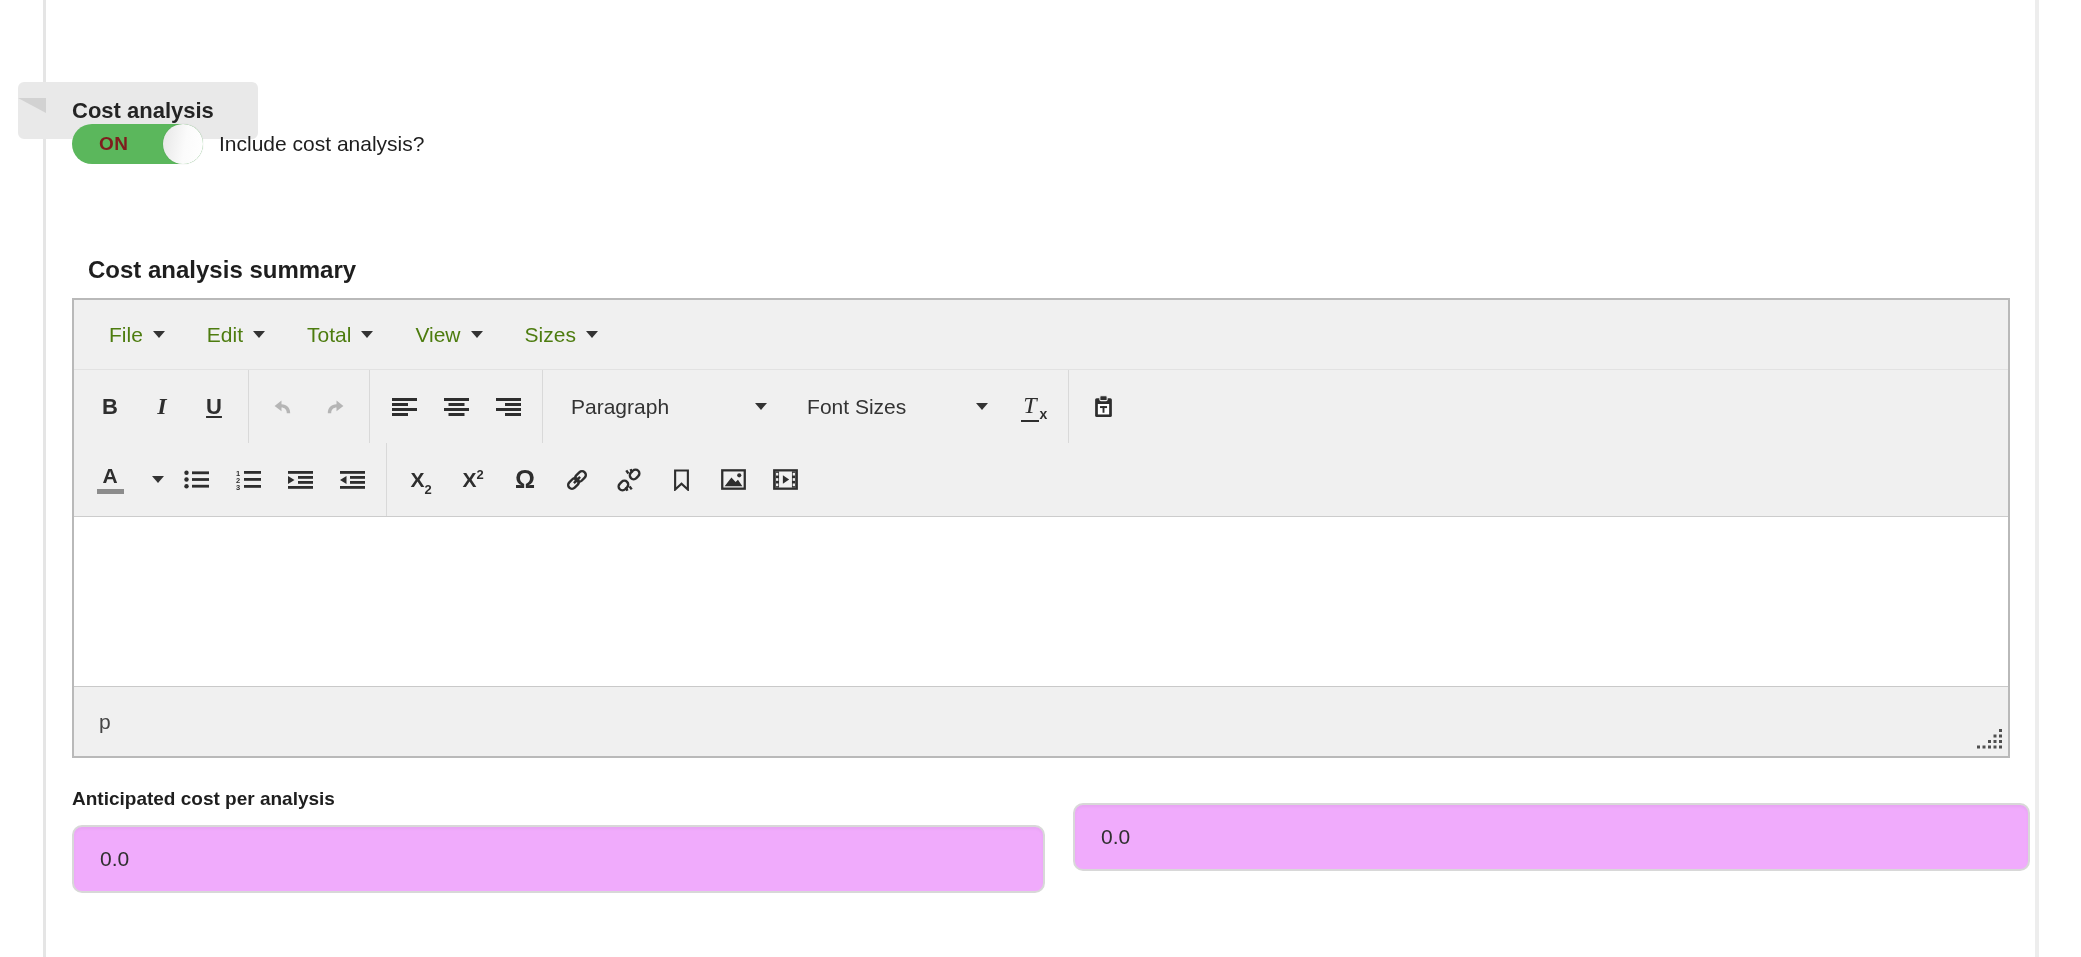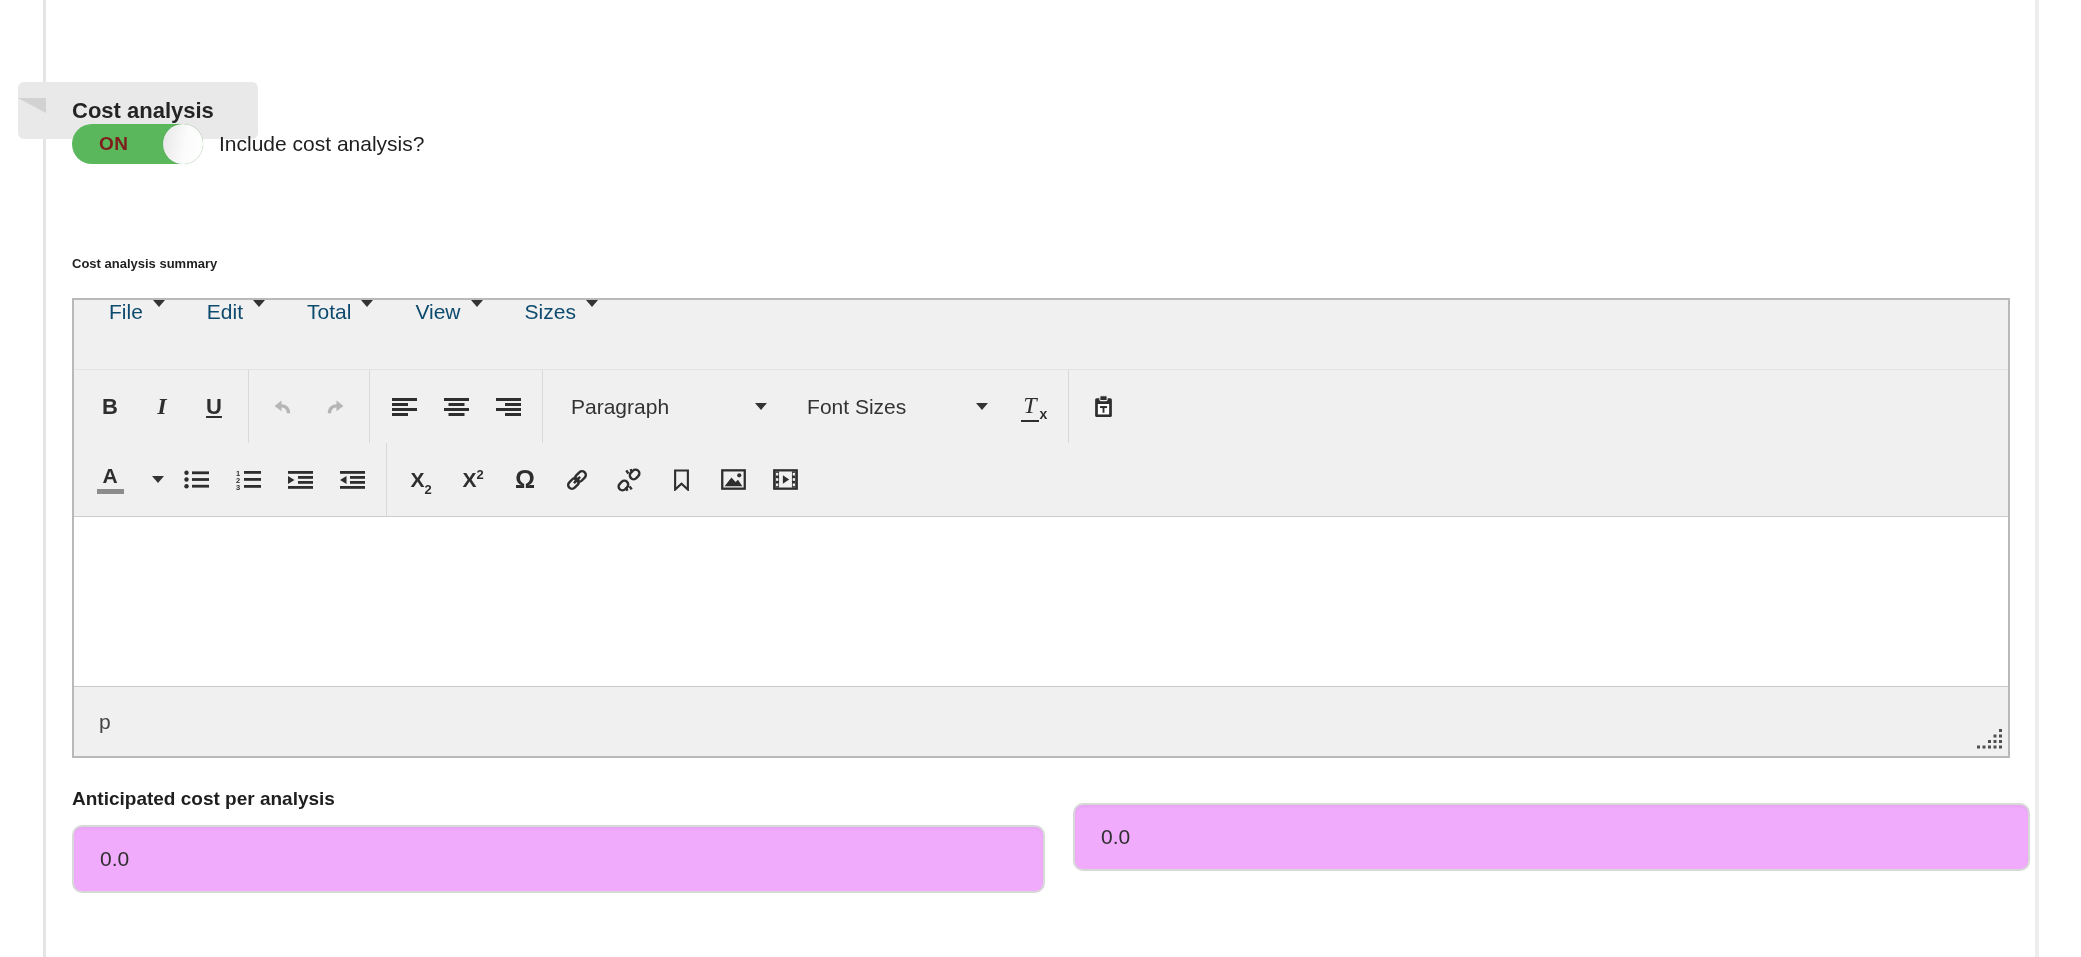--- a/index.html
+++ b/index.html
@@ -23,29 +23,29 @@
   .toggle { position:relative; width:131px; height:40px; border-radius:20px;
     background:#5bb75c; cursor:pointer; flex:none; }
   .toggle-state { position:absolute; left:27px; top:0; line-height:40px;
     color:#7f1d1d; font-size:19px; font-weight:700; letter-spacing:.4px; }
   .toggle-knob { position:absolute; right:0; top:0; width:40px; height:40px; border-radius:50%;
     background:linear-gradient(100deg,#e6e6e6 0%,#fbfbfb 55%,#ffffff 100%);
     box-shadow:0 0 1px rgba(0,0,0,.25); }
   .toggle-question { margin-left:16px; font-size:21px; color:#1e1e1e; }
 
   
-  .summary-label { position:absolute; left:72px; top:256px; font-size:13px; font-weight:700; color:#1e1e1e; }
+  .summary-label { position:absolute; left:88px; top:256px; font-size:24px; font-weight:700; color:#1e1e1e; }
 
   
   .editor { position:absolute; left:72px; top:298px; width:1938px; height:460px;
     border:2px solid #b9b9b9; background:#fff; display:flex; flex-direction:column; }
   .menubar { height:70px; background:#f0f0f0; border-bottom:1px solid #e2e2e2;
     display:flex; align-items:center; padding-left:14px; flex:none; }
-  .menu-item { display:flex; align-items:flex-start; height:100%; padding:0 21px;
-    font-size:21px; color:#0c4a6e; cursor:pointer; }
+  .menu-item { display:flex; align-items:center; height:100%; padding:0 21px;
+    font-size:21px; color:#4d7c0f; cursor:pointer; }
   .caret { width:0; height:0; border-left:6px solid transparent; border-right:6px solid transparent;
     border-top:7px solid #333; margin-left:10px; }
   .toolbar { background:#f0f0f0; border-bottom:1px solid #cccccc; flex:none; }
   .tb-row { display:flex; align-items:center; height:73px; padding-left:10px; }
   .tb-btn { min-width:46px; height:58px; display:flex; align-items:center; justify-content:center;
     margin:0 3px; color:#2e2e2e; cursor:pointer; border-radius:3px; }
   .tb-sep { width:1px; height:73px; background:#d9d9d9; margin:0 8px; flex:none; }
   .glyph-b { font-size:22px; font-weight:800; }
   .glyph-i { font-family:"Liberation Serif", serif; font-style:italic; font-size:24px; font-weight:600; }
   .glyph-u { font-size:22px; font-weight:600; text-decoration:underline; }

